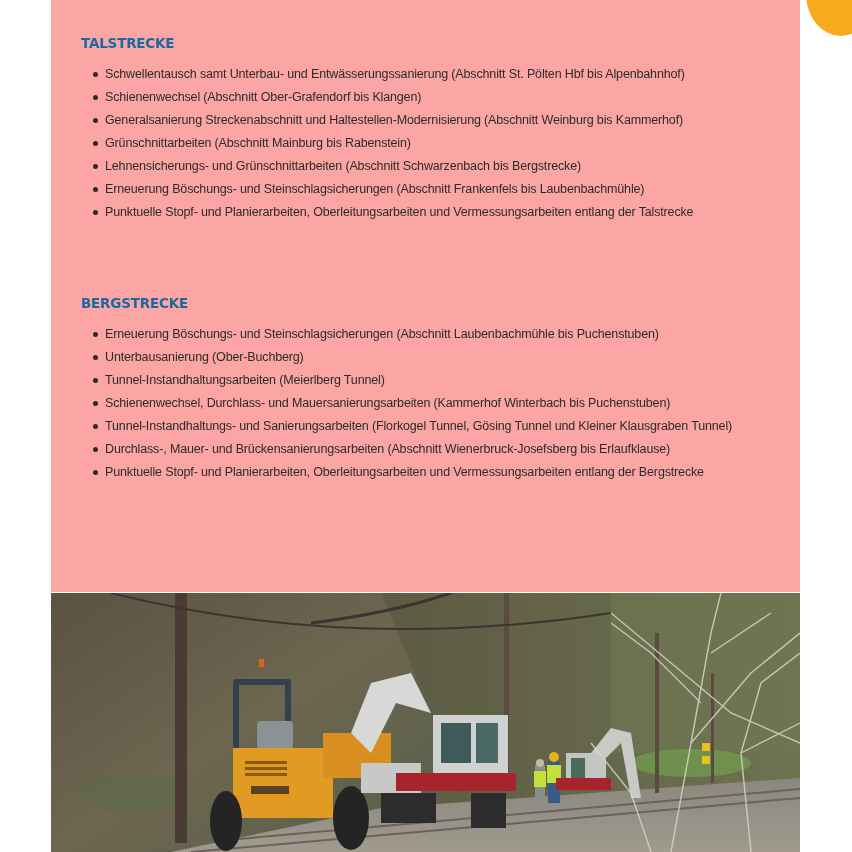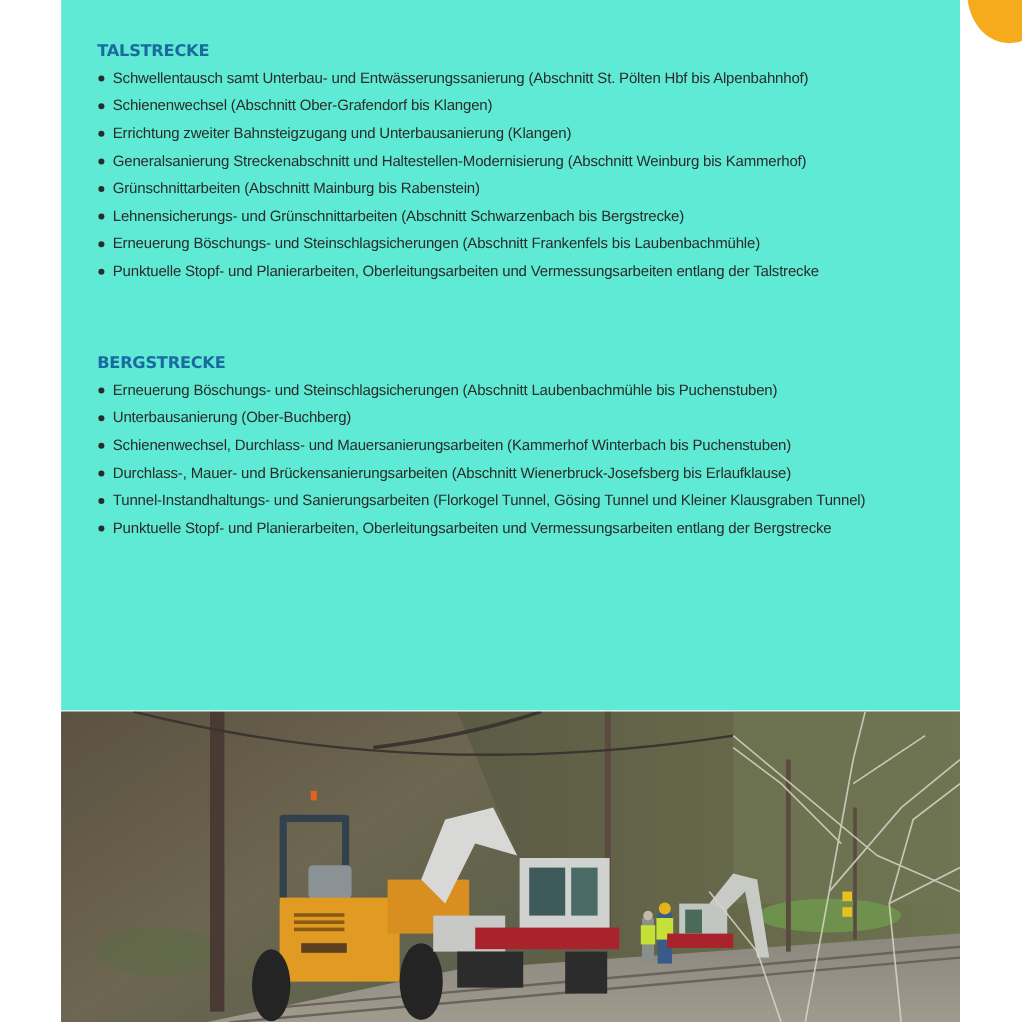--- a/index.html
+++ b/index.html
@@ -20,42 +20,42 @@
       height: 84px;
       border-radius: 50%;
       background: #f6ab1c;
     }
     .panel {
       position: absolute;
       left: 51px;
       top: 0;
       width: 749px;
       height: 592px;
-      background: #5eead4;
+      background: #fca5a5;
     }
     .section {
       position: absolute;
       left: 30px;
       width: 700px;
     }
     .section.tal { top: 33px; }
     .section.berg { top: 293px; }
     .section-title {
       font-family: "DejaVu Sans", sans-serif;
       font-weight: bold;
       font-size: 13.5px;
       letter-spacing: -0.2px;
       color: #1a6aa0;
       height: 20px;
       line-height: 20px;
       margin: 0 0 2px 0;
     }
     ul.items {
       list-style: none;
-      margin: 0;
+      margin: 11px;
       padding: 0;
     }
     ul.items li {
       position: relative;
       height: 23px;
       line-height: 20px;
       padding-left: 13px;
       font-size: 12.5px;
       color: #2b2b2b;
       white-space: nowrap;
@@ -88,37 +88,37 @@
 
 <div class="corner-accent"></div>
 
 <div class="panel">
 
   <div class="section tal">
     <h2 class="section-title">TALSTRECKE</h2>
     <ul class="items">
       <li><span class="bullet"></span><span>Schwellentausch samt Unterbau- und Entwässerungssanierung (Abschnitt St. Pölten Hbf bis Alpenbahnhof)</span></li>
       <li><span class="bullet"></span><span>Schienenwechsel (Abschnitt Ober-Grafendorf bis Klangen)</span></li>
-      <li><span class="bullet"></span><span>Errichtung zweiter Bahnsteigzugang und Unterbausanierung (Klangen)</span></li>
       <li><span class="bullet"></span><span>Generalsanierung Streckenabschnitt und Haltestellen-Modernisierung (Abschnitt Weinburg bis Kammerhof)</span></li>
       <li><span class="bullet"></span><span>Grünschnittarbeiten (Abschnitt Mainburg bis Rabenstein)</span></li>
       <li><span class="bullet"></span><span>Lehnensicherungs- und Grünschnittarbeiten (Abschnitt Schwarzenbach bis Bergstrecke)</span></li>
       <li><span class="bullet"></span><span>Erneuerung Böschungs- und Steinschlagsicherungen (Abschnitt Frankenfels bis Laubenbachmühle)</span></li>
       <li><span class="bullet"></span><span>Punktuelle Stopf- und Planierarbeiten, Oberleitungsarbeiten und Vermessungsarbeiten entlang der Talstrecke</span></li>
     </ul>
   </div>
 
   <div class="section berg">
     <h2 class="section-title">BERGSTRECKE</h2>
     <ul class="items">
       <li><span class="bullet"></span><span>Erneuerung Böschungs- und Steinschlagsicherungen (Abschnitt Laubenbachmühle bis Puchenstuben)</span></li>
       <li><span class="bullet"></span><span>Unterbausanierung (Ober-Buchberg)</span></li>
+      <li><span class="bullet"></span><span>Tunnel-Instandhaltungsarbeiten (Meierlberg Tunnel)</span></li>
       <li><span class="bullet"></span><span>Schienenwechsel, Durchlass- und Mauersanierungsarbeiten (Kammerhof Winterbach bis Puchenstuben)</span></li>
+      <li><span class="bullet"></span><span>Tunnel-Instandhaltungs- und Sanierungsarbeiten (Florkogel Tunnel, Gösing Tunnel und Kleiner Klausgraben Tunnel)</span></li>
       <li><span class="bullet"></span><span>Durchlass-, Mauer- und Brückensanierungsarbeiten (Abschnitt Wienerbruck-Josefsberg bis Erlaufklause)</span></li>
-      <li><span class="bullet"></span><span>Tunnel-Instandhaltungs- und Sanierungsarbeiten (Florkogel Tunnel, Gösing Tunnel und Kleiner Klausgraben Tunnel)</span></li>
       <li><span class="bullet"></span><span>Punktuelle Stopf- und Planierarbeiten, Oberleitungsarbeiten und Vermessungsarbeiten entlang der Bergstrecke</span></li>
     </ul>
   </div>
 </div>
 
 <div class="photo">
   <svg width="749" height="259" viewBox="0 0 749 259" xmlns="http://www.w3.org/2000/svg">
     <defs>
       <linearGradient id="slope" x1="0" y1="0" x2="1" y2="1">
         <stop offset="0" stop-color="#5b5242"></stop>

